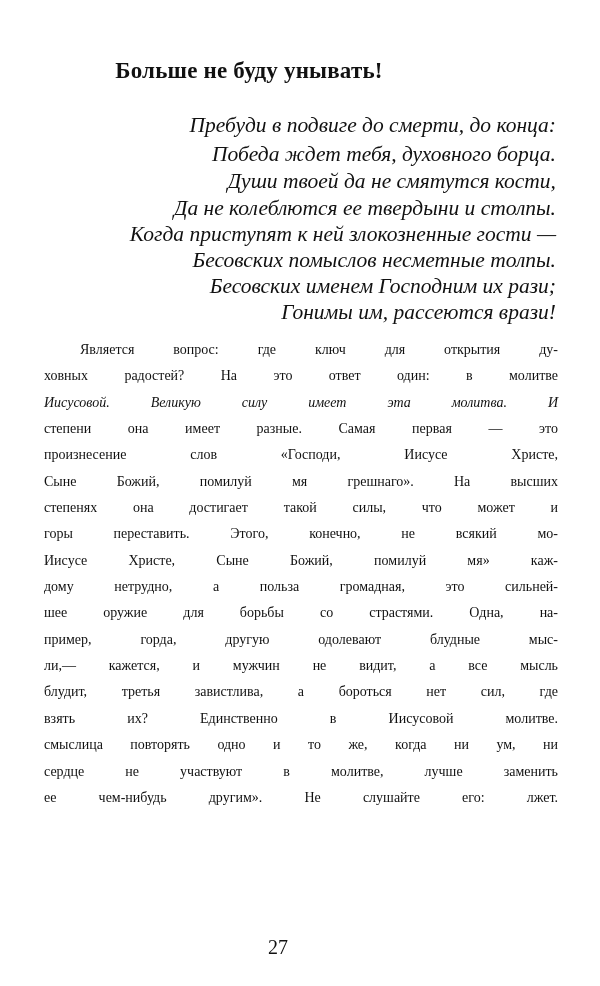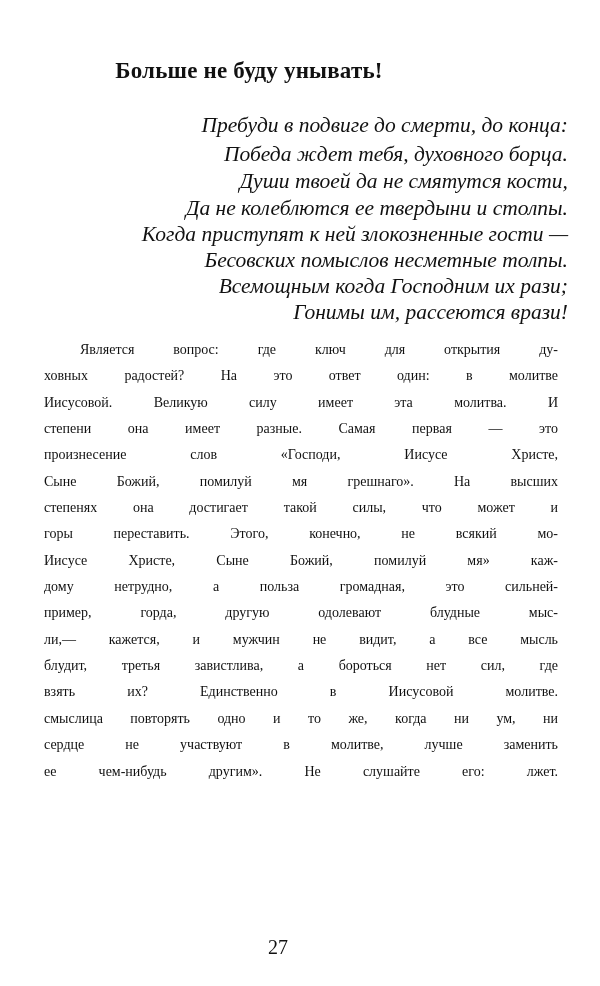--- a/index.html
+++ b/index.html
@@ -1,20 +1,20 @@
 <!DOCTYPE html>
 <html><head>
 <meta charset="utf-8">
 <style>
   html, body { margin:0; padding:0; background:#ffffff; }
   body { width:600px; height:986px; position:relative; overflow:hidden;
          font-family:"Liberation Serif","DejaVu Serif",serif; color:#111; }
   .title { position:absolute; left:0; width:488px; top:58px; text-align:center;
            font-weight:bold; font-size:23px; letter-spacing:0.2px; padding-left:10px; box-sizing:border-box;}
-  .poem { position:absolute; right:32px; top:112px; text-align:right;
+  .poem { position:absolute; right:44px; top:112px; text-align:right;
           font-style:italic; font-size:21.5px; line-height:26.2px; }
   .poem div { white-space:nowrap; }
   .prose { position:absolute; left:44px; width:514px; top:337px;
            font-size:14px; line-height:26.35px; }
   .prose .ln { display:block; text-align:justify; text-align-last:justify; white-space:nowrap; height:26.35px; }
   .prose .ln.first { text-indent:36px; }
   .pagenum { position:absolute; left:0; width:556px; top:936px; text-align:center;
              font-size:20px; box-sizing:border-box; }
 </style>
 </head>
@@ -22,35 +22,36 @@
 
 <div class="title">Больше не буду унывать!</div>
 
 <div class="poem">
   <div>Пребуди в подвиге до смерти, до конца:</div>
   <div style="margin-top:3px">Победа ждет тебя, духовного борца.</div>
   <div style="margin-top:1px">Души твоей да не смятутся кости,</div>
   <div>Да не колеблются ее твердыни и столпы.</div>
   <div>Когда приступят к ней злокозненные гости —</div>
   <div>Бесовских помыслов несметные толпы.</div>
-  <div>Всемощным когда Господним их рази;</div>
+  <div>Бесовских именем Господним их рази;</div>
   <div>Гонимы им, рассеются врази!</div>
 </div>
 
 <div class="prose">
   <span class="ln first" style="white-space: normal;">Является вопрос: где ключ для открытия ду-</span>
   <span class="ln" style="white-space: normal;">ховных радостей? На это ответ один: в молитве</span>
-  <span class="ln" style="white-space: normal;">Иисусовой. Великую силу имеет эта молитва. И</span>
+  <span class="ln" style="white-space: normal; font-style: italic;">Иисусовой. Великую силу имеет эта молитва. И</span>
   <span class="ln" style="white-space: normal;">степени она имеет разные. Самая первая — это</span>
   <span class="ln" style="white-space: normal;">произнесение слов «Господи, Иисусе Христе,</span>
   <span class="ln" style="white-space: normal;">Сыне Божий, помилуй мя грешнаго». На высших</span>
   <span class="ln" style="white-space: normal;">степенях она достигает такой силы, что может и</span>
   <span class="ln" style="white-space: normal;">горы переставить. Этого, конечно, не всякий мо-</span>
   <span class="ln" style="white-space: normal;">Иисусе Христе, Сыне Божий, помилуй мя» каж-</span>
   <span class="ln" style="white-space: normal;">дому нетрудно, а польза громадная, это сильней-</span>
+  <span class="ln" style="white-space: normal;">шее оружие для борьбы со страстями. Одна, на-</span>
   <span class="ln" style="white-space: normal;">пример, горда, другую одолевают блудные мыс-</span>
   <span class="ln" style="white-space: normal;">ли,— кажется, и мужчин не видит, а все мысль</span>
   <span class="ln" style="white-space: normal;">блудит, третья завистлива, а бороться нет сил, где</span>
   <span class="ln" style="white-space: normal;">взять их? Единственно в Иисусовой молитве.</span>
   <span class="ln" style="white-space: normal;">смыслица повторять одно и то же, когда ни ум, ни</span>
   <span class="ln" style="white-space: normal;">сердце не участвуют в молитве, лучше заменить</span>
   <span class="ln" style="white-space: normal;">ее чем-нибудь другим». Не слушайте его: лжет.</span>
 </div>
 
 <div class="pagenum">27</div>

